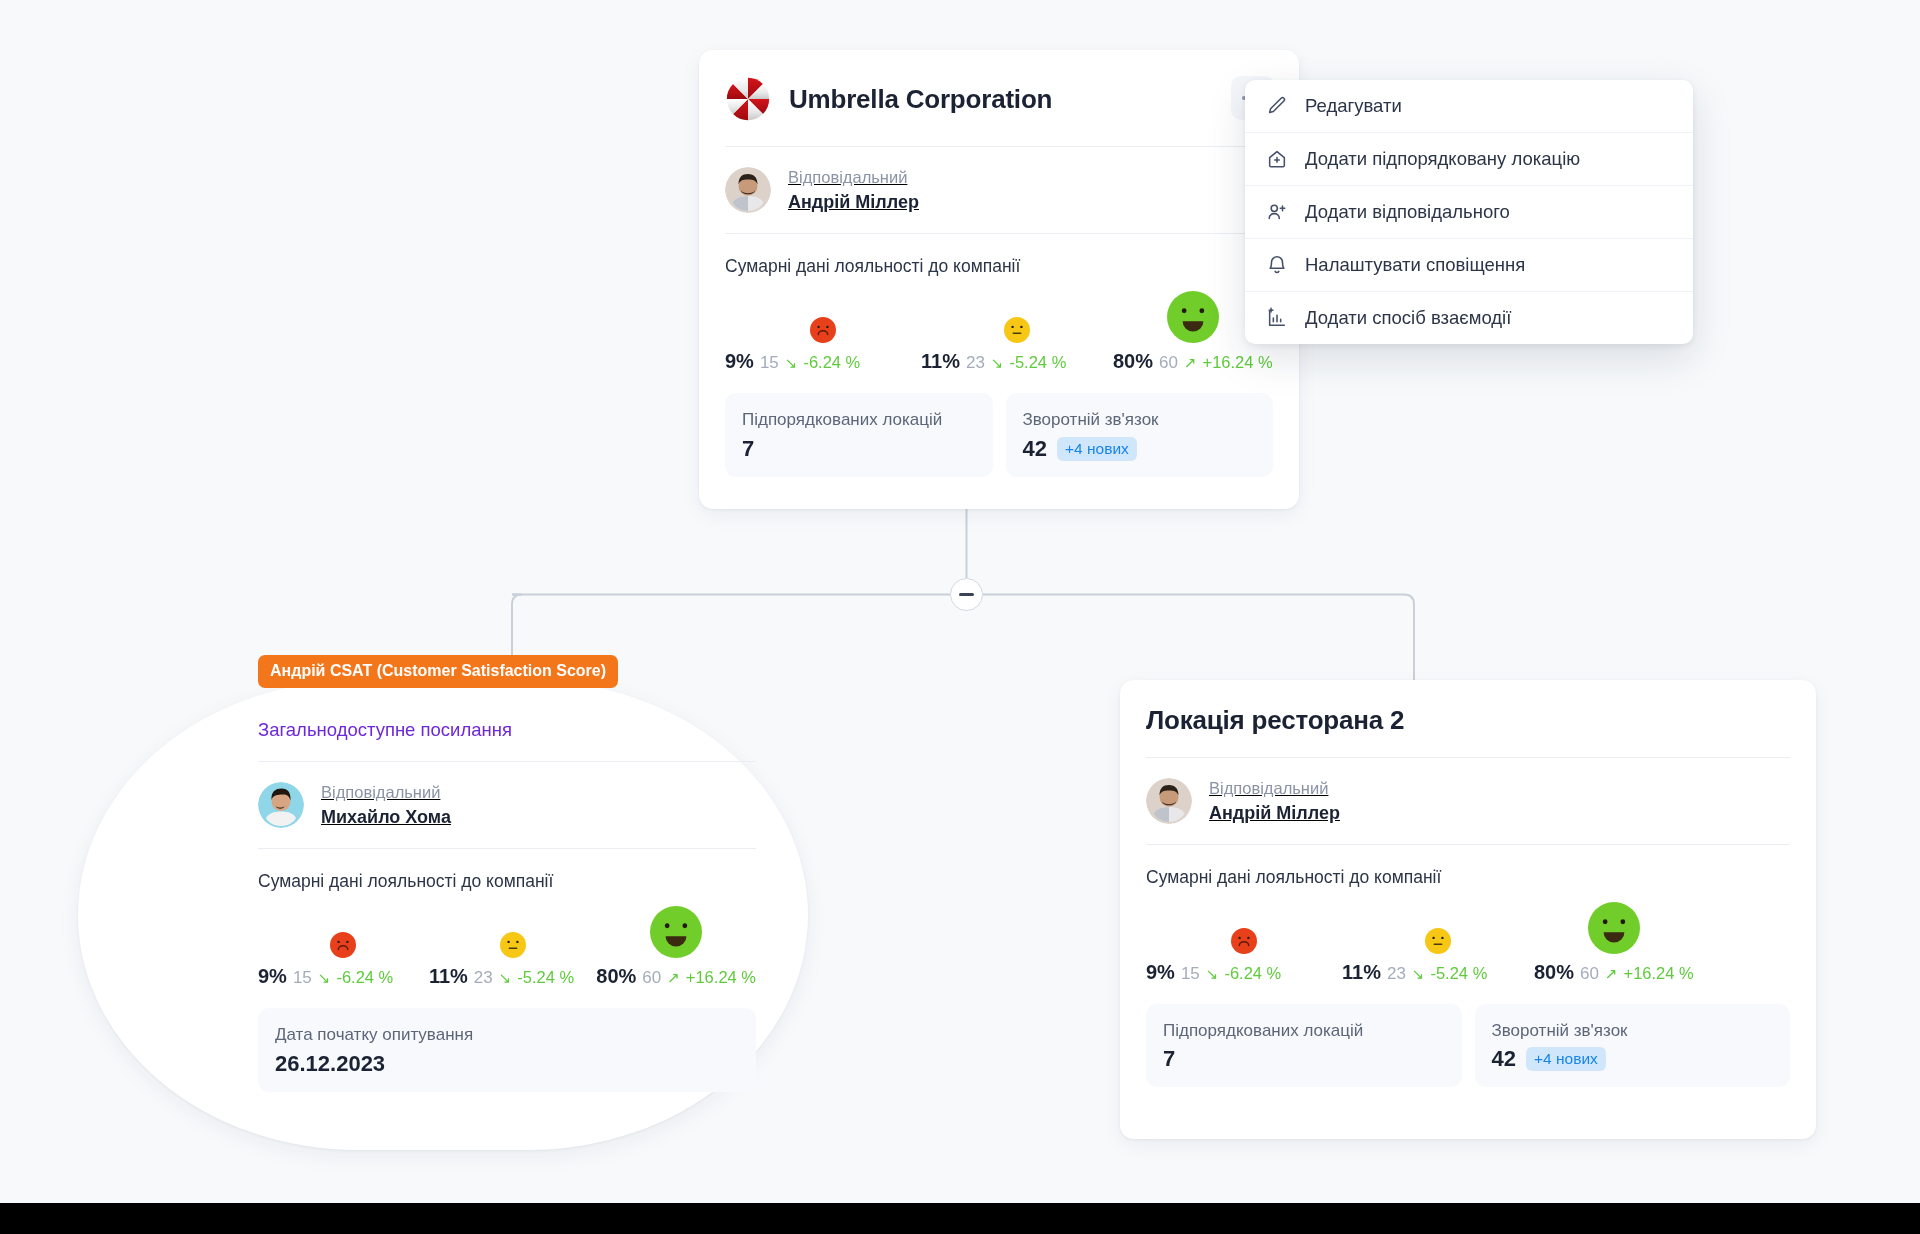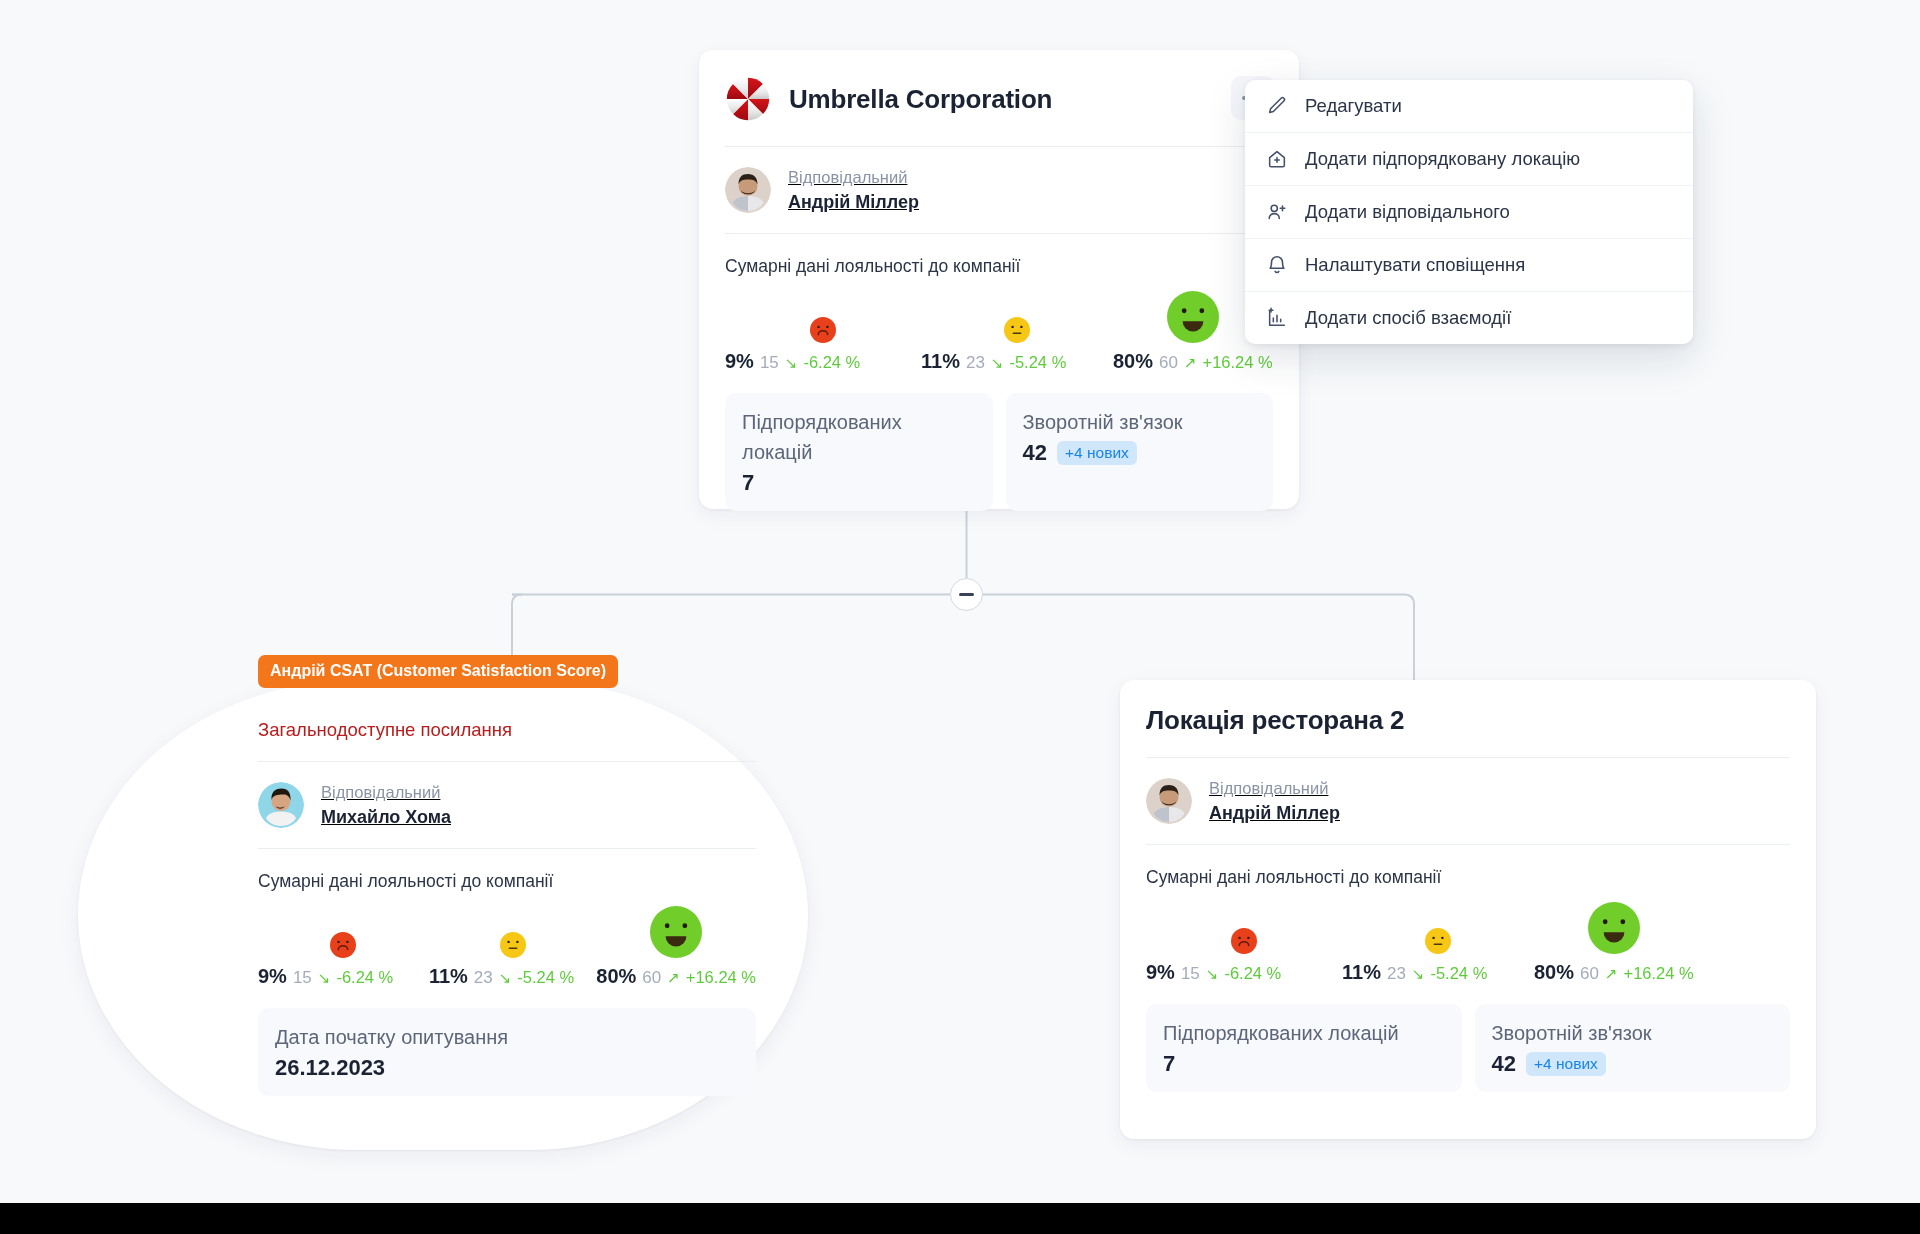--- a/index.html
+++ b/index.html
@@ -214,21 +214,21 @@
     gap: 13px;
     padding: 20px 26px 26px 26px;
   }
   .tile {
     flex: 1;
     background: #F7F9FC;
     border-radius: 11px;
     padding: 14px 17px 15px 17px;
   }
   .tile-label {
-    font-size: 20px;
+    font-size: 17px;
     color: #5D6679;
     line-height: 1.5;
     margin-bottom: 3px;
   }
   .tile-value-row {
     display: flex;
     align-items: center;
     gap: 10px;
   }
   .tile-value {
@@ -314,21 +314,21 @@
   }
   .survey-title {
     font-size: 25px;
     font-weight: bold;
     color: #1A2233;
     letter-spacing: -0.2px;
     line-height: 1.2;
   }
   .survey-sub {
     font-size: 18.5px;
-    color: #b91c1c;
+    color: #6d28d9;
     margin-top: 4px;
   }
   .survey-divider {
     height: 1px;
     background: #EAEEF3;
     margin: 20px 0 0 0;
   }
 
   
   .card-location {

